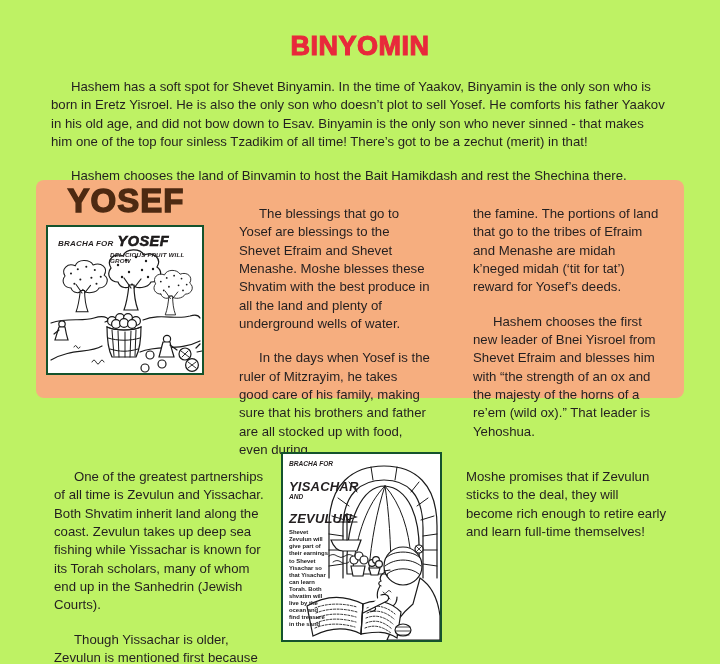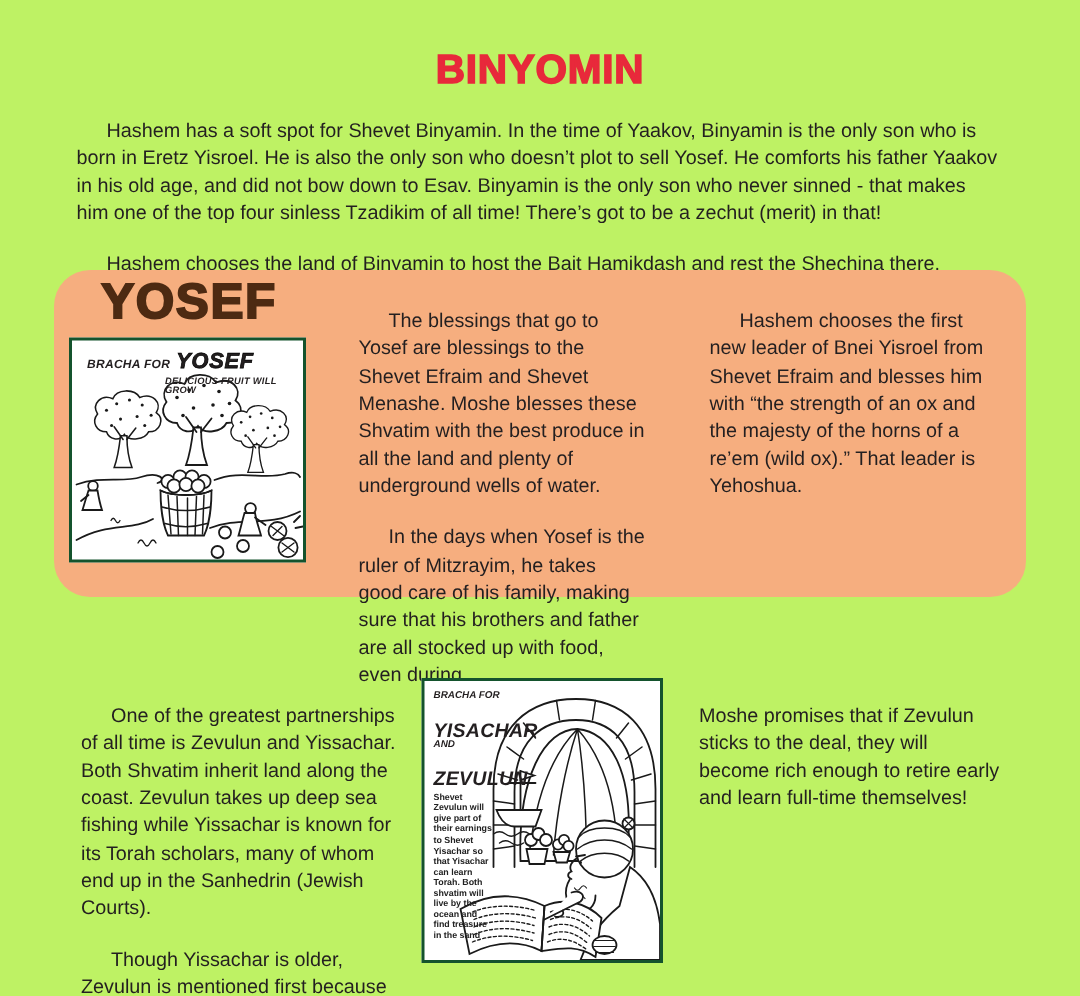--- a/index.html
+++ b/index.html
@@ -19,21 +19,21 @@
 
   .bodycopy { font-size:13.2px; line-height:18.35px; color:#231f20; }
   .bodycopy p { margin:16px; }
   .bodycopy p.ind { text-indent:20px; }
 
   #binyomin-text { position:absolute; left:35px; top:62px; width:646px; }
 
   
   .yosef-box {
     position:absolute; left:36px; top:180px; width:648px; height:218px;
-    border-radius:24px; background:#f6ae7f;
+    border-radius:8px; background:#f6ae7f;
   }
   .yosef-title {
     position:absolute; left:10px; top:2px; width:160px; margin:0;
     text-align:center; font-size:33px; font-weight:bold;
     letter-spacing:1px; -webkit-text-stroke:1.4px currentColor;
   }
   .illus-frame {
     position:absolute; background:#ffffff; border:2px solid #14532d;
   }
   #yosef-frame { left:10px; top:45px; width:158px; height:150px; }
@@ -150,20 +150,21 @@
         </div>
         <div class="yo-cap-sub">DELICIOUS FRUIT WILL GROW</div>
       </div>
     </div>
 
     <div class="bodycopy yosef-col" id="yosef-col1">
       <p class="ind">The blessings that go to Yosef are blessings to the Shevet Efraim and Shevet Menashe. Moshe blesses these Shvatim with the best produce in all the land and plenty of underground wells of water.</p>
       <p class="ind">In the days when Yosef is the ruler of Mitzrayim, he takes good care of his family, making sure that his brothers and father are all stocked up with food, even during</p>
     </div>
     <div class="bodycopy yosef-col" id="yosef-col2">
+      <p>the famine. The portions of land that go to the tribes of Efraim and Menashe are midah k’neged midah (‘tit for tat’) reward for Yosef’s deeds.</p>
       <p class="ind">Hashem chooses the first new leader of Bnei Yisroel from Shevet Efraim and blesses him with “the strength of an ox and the majesty of the horns of a re’em (wild ox).” That leader is Yehoshua.</p>
     </div>
   </div>
 
 
   <div class="bodycopy z-col" id="z-col1">
     <p class="ind">One of the greatest partnerships of all time is Zevulun and Yissachar. Both Shvatim inherit land along the coast. Zevulun takes up deep sea fishing while Yissachar is known for its Torah scholars, many of whom end up in the Sanhedrin (Jewish Courts).</p>
     <p class="ind">Though Yissachar is older, Zevulun is mentioned first because if not for Zevulun, Yissachar’s Torah study</p>
   </div>
 

